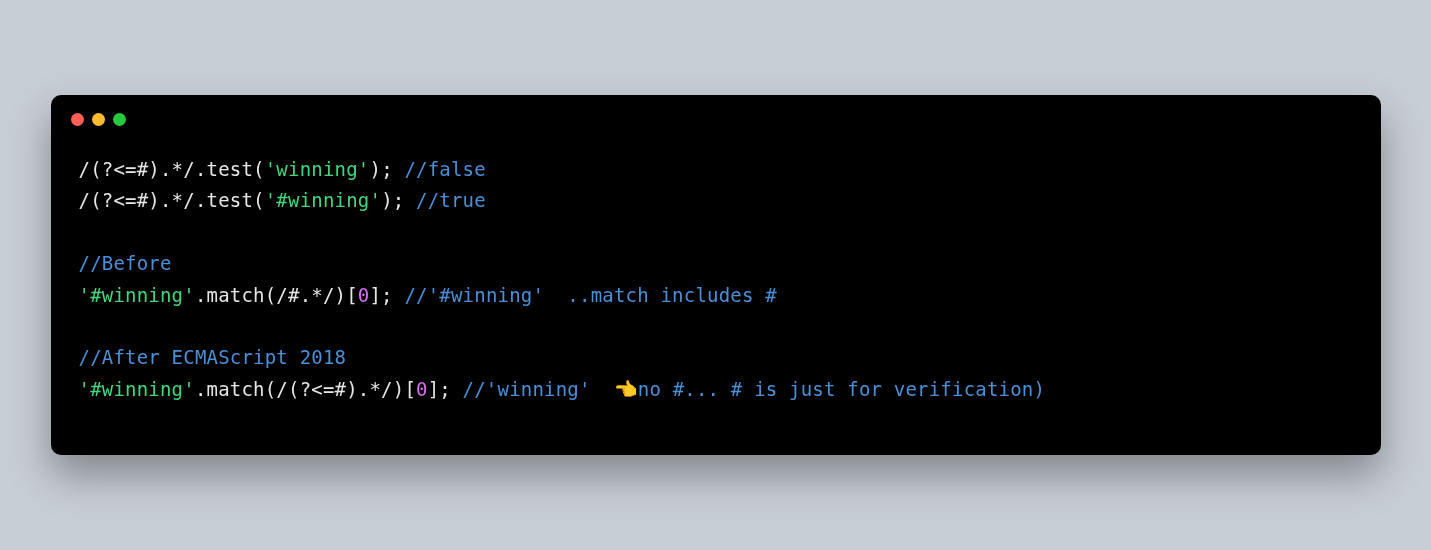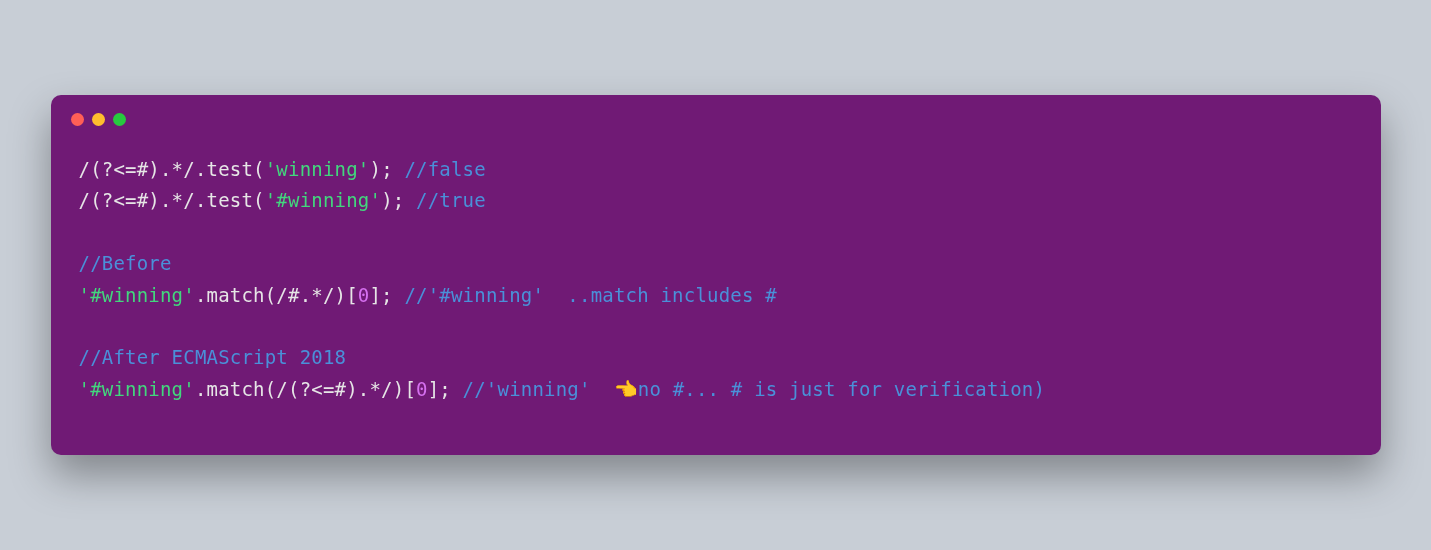--- a/index.html
+++ b/index.html
@@ -10,21 +10,21 @@
     body {
       background: #c8ced6;
       width: 1431px;
       height: 550px;
       display: flex;
       align-items: center;
       justify-content: center;
       font-family: 'Menlo', 'Consolas', 'Monaco', monospace;
     }
     .window {
-      background: #701a75;
+      background: #000000;
       width: 1330px;
       border-radius: 10px;
       box-shadow: 0 20px 40px rgba(0,0,0,0.35);
       padding: 0 0 40px 0;
       overflow: hidden;
     }
     .titlebar {
       display: flex;
       gap: 8px;
       padding: 18px 20px 8px 20px;

